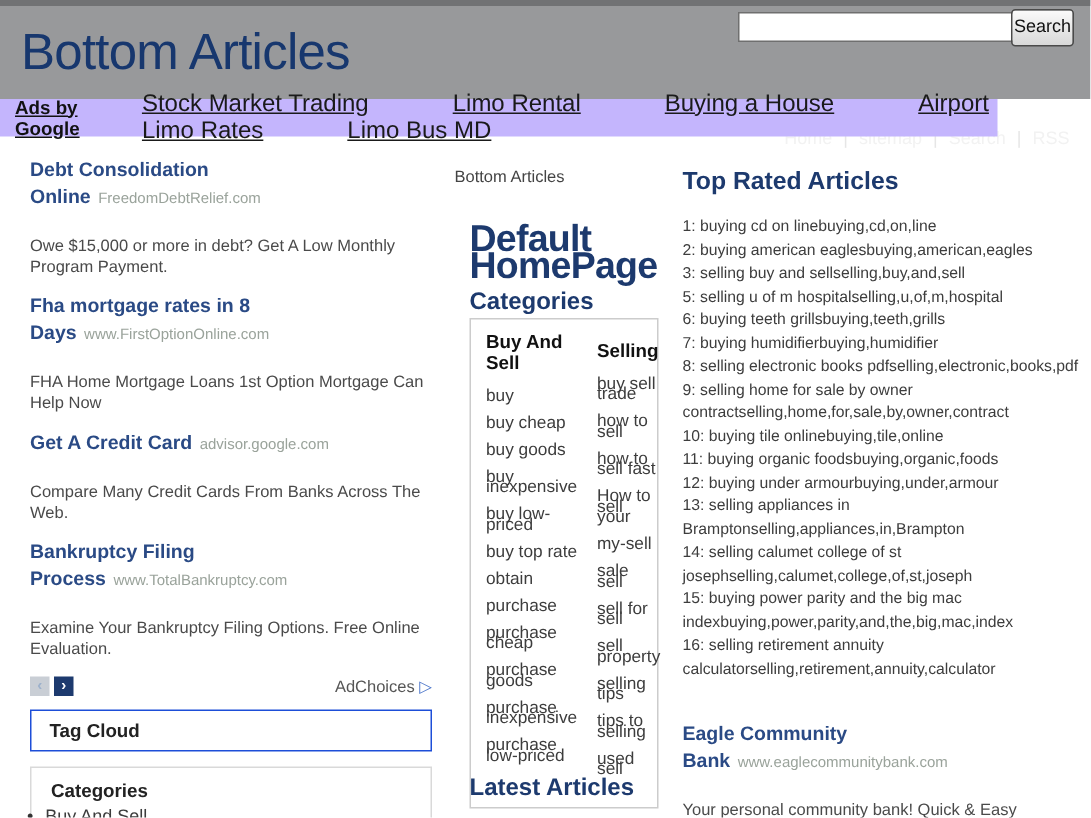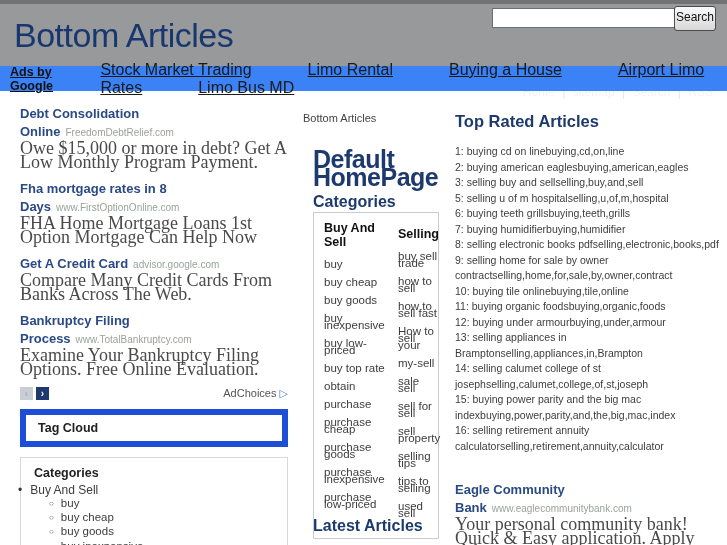--- a/index.html
+++ b/index.html
@@ -10,37 +10,37 @@
   #site-header{position:absolute;left:0;top:0;width:727px;height:66px;background:#98999b;}
   #header-topstrip{position:absolute;left:0;top:0;width:727px;height:4px;background:#717274;}
   #site-title{position:absolute;left:14px;top:16px;font-size:34px;color:#17376e;letter-spacing:-0.5px;}
   #search-input{position:absolute;left:492px;top:8px;width:176px;height:18px;border:1px solid #6f6f6f;background:#fff;font-size:12px;padding:0 4px;}
   #search-button{position:absolute;left:674px;top:6px;width:40px;height:23px;background:linear-gradient(#fafafa,#d8d8d8);border:1px solid #4a4a4a;border-radius:3px;font-size:12px;color:#111;text-align:center;line-height:21px;cursor:pointer;}
   #header-nav{position:absolute;right:14px;top:46px;font-size:12px;color:#f2f2f2;margin-top:39px;}
   #header-nav .nav-link{color:#f2f2f2;cursor:pointer;}
   #header-nav .sep{color:#e6e6e6;padding:0 4px;}
 
   
-  #adbar{position:absolute;left:0;top:66px;width:727px;height:25px;background:#3b82f6;display:flex;align-items:center;}
+  #adbar{position:absolute;left:0;top:66px;width:665px;height:25px;background:#c4b5fd;display:flex;align-items:center;}
   #adbar-label{font-weight:bold;font-size:12.5px;color:#111;text-decoration:underline;margin-left:10px;margin-right:26px;}
   .adbar-link{font-size:16px;color:#1a1a1a;text-decoration:underline;margin-right:56px;cursor:pointer;}
 
   
   #sidebar{position:absolute;left:20px;top:104px;width:268px;}
   .ad-block{margin-bottom:10px;}
   .ad-title{font-size:13px;font-weight:bold;color:#2a4a85;cursor:pointer;}
   .ad-url{font-size:10px;color:#9aa39b;margin-left:5px;}
-  .ad-body{font-size:18px;color:#4a4a4a;line-height:13.5px;margin-top:2px;font-family:Liberation Serif, serif;}
+  .ad-body{font-size:11px;color:#4a4a4a;line-height:13.5px;margin-top:18px;}
   #carousel-row{display:flex;align-items:center;margin-top:2px;height:14px;}
   .car-btn{width:13px;height:13px;font-size:10px;font-weight:bold;text-align:center;line-height:13px;cursor:pointer;}
   #carousel-prev{background:#c9ced5;color:#9db1cc;}
   #carousel-next{background:#1d3a6e;color:#fff;margin-left:3px;}
   #adchoices{margin-left:auto;font-size:11px;color:#555;cursor:pointer;}
   #adchoices .tri{color:#4a74c9;font-size:11px;}
-  #tag-cloud-box{border:6px solid #1d4ed8;margin-top:9px;padding:6px 12px;}
+  #tag-cloud-box{border:1px solid #1d4ed8;margin-top:9px;padding:6px 12px;}
   #tag-cloud-title{font-size:12.5px;font-weight:bold;color:#222;}
   #categories-box{border:1px solid #d9d9d9;margin-top:10px;padding:8px 0 8px 0;height:220px;}
   #categories-box-title{font-size:12.5px;font-weight:bold;color:#222;margin-left:13px;}
   #cat-group-row{font-size:12px;color:#3c3c3c;margin-left:-3px;margin-top:3px;}
   #cat-group-row .disc{margin-right:8px;color:#333;}
   .cat-item{font-size:11.5px;color:#3c3c3c;margin-left:28px;height:14.2px;cursor:pointer;}
   .cat-item .circ{font-size:8px;margin-right:7px;color:#555;vertical-align:1px;}
 
   
   #breadcrumb{position:absolute;left:303px;top:112px;font-size:11px;color:#444;}

